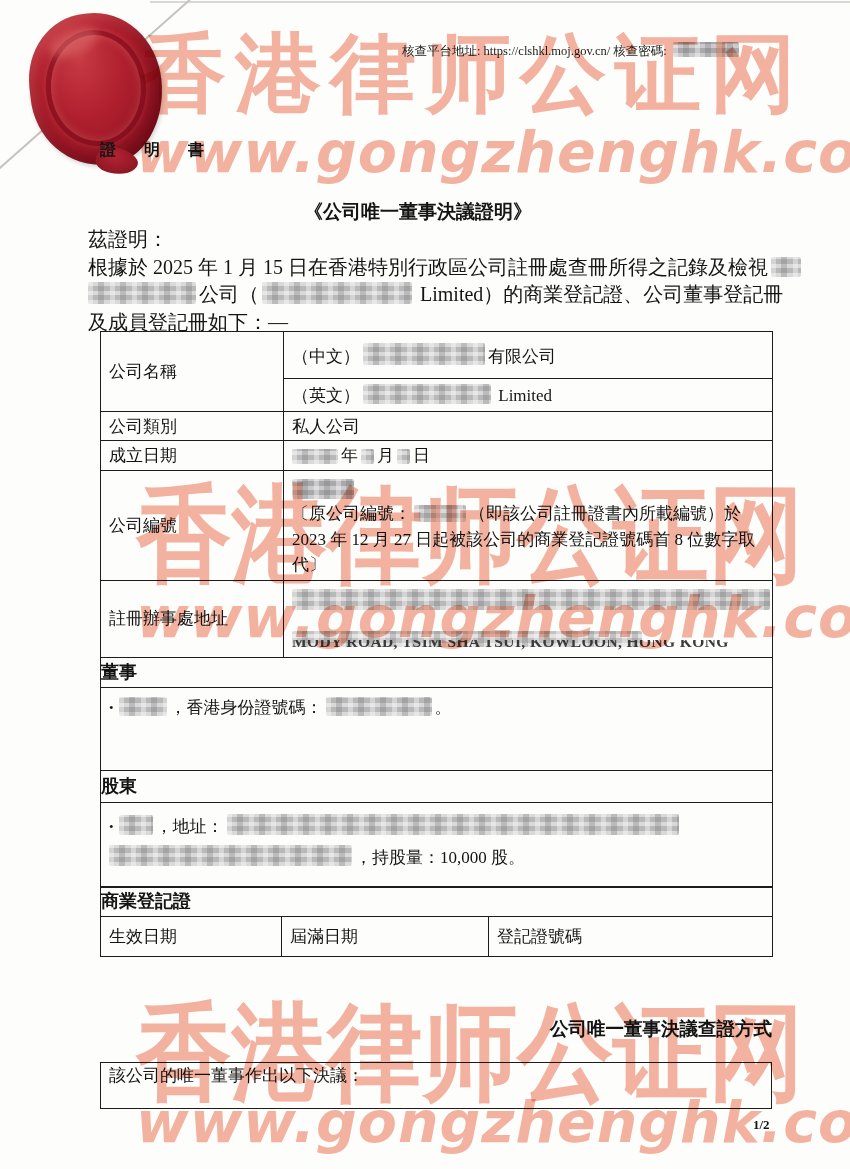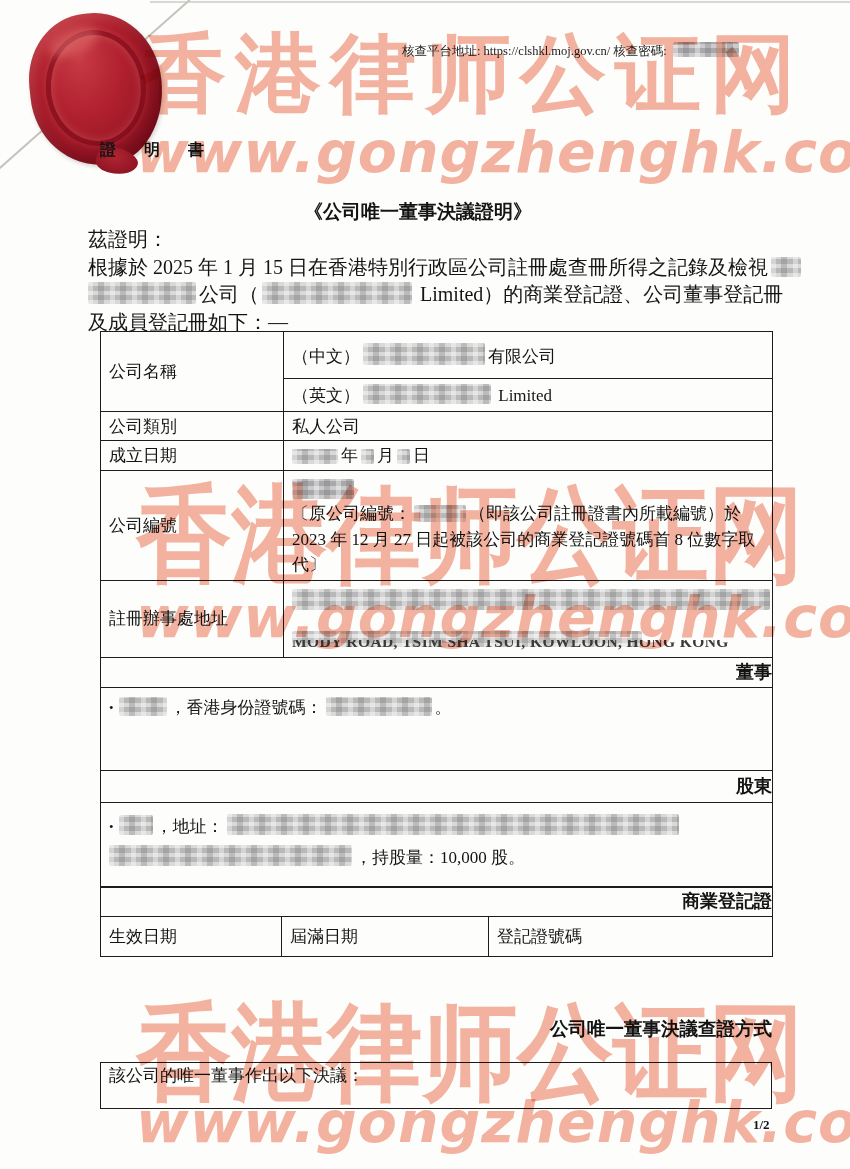--- a/index.html
+++ b/index.html
@@ -58,21 +58,21 @@
   
   .intro{position:absolute;left:88px;top:226px;width:700px;font-size:20px;line-height:27.5px;z-index:4;}
   .intro div{white-space:nowrap;}
   
   .tables{position:absolute;left:100px;top:331px;z-index:4;border-radius:11px;}
   table.doc-table{border-collapse:collapse;table-layout:fixed;width:673px;}
   table.doc-table.second{margin-top:-1.6px;}
   .doc-table td{border:1.6px solid #1c1c1c;font-size:17px;padding:2px 8px;vertical-align:middle;
                 overflow:hidden;}
   .doc-table td.top{vertical-align:top;padding-top:8px;}
-  .doc-table td.sec{text-align:right;font-weight:bold;font-size:18px;padding:2px 0;}
+  .doc-table td.sec{text-align:left;font-weight:bold;font-size:18px;padding:2px 0;}
   .note{line-height:25.5px;}
   .bullet{display:inline-block;font-size:13px;vertical-align:1px;margin-right:2px;}
   .addr-line2{position:relative;height:24px;margin-top:19px;text-decoration:underline;}
   .addr-line2 .rd{position:absolute;top:0;left:0;margin:0;}
   .addr-clip{position:absolute;top:9px;left:0;width:480px;height:13px;overflow:hidden;}
   .addr-clip span{display:block;margin-top:-7px;font-size:15.5px;font-weight:bold;color:#3a3a3a;
                   white-space:nowrap;letter-spacing:.4px;font-family:"Liberation Serif","DejaVu Serif",serif;}
   .shl{line-height:31px;white-space:nowrap;}
   
   .res-box{position:absolute;left:100px;top:1062px;width:672px;height:47px;border:1.6px solid #1c1c1c;

